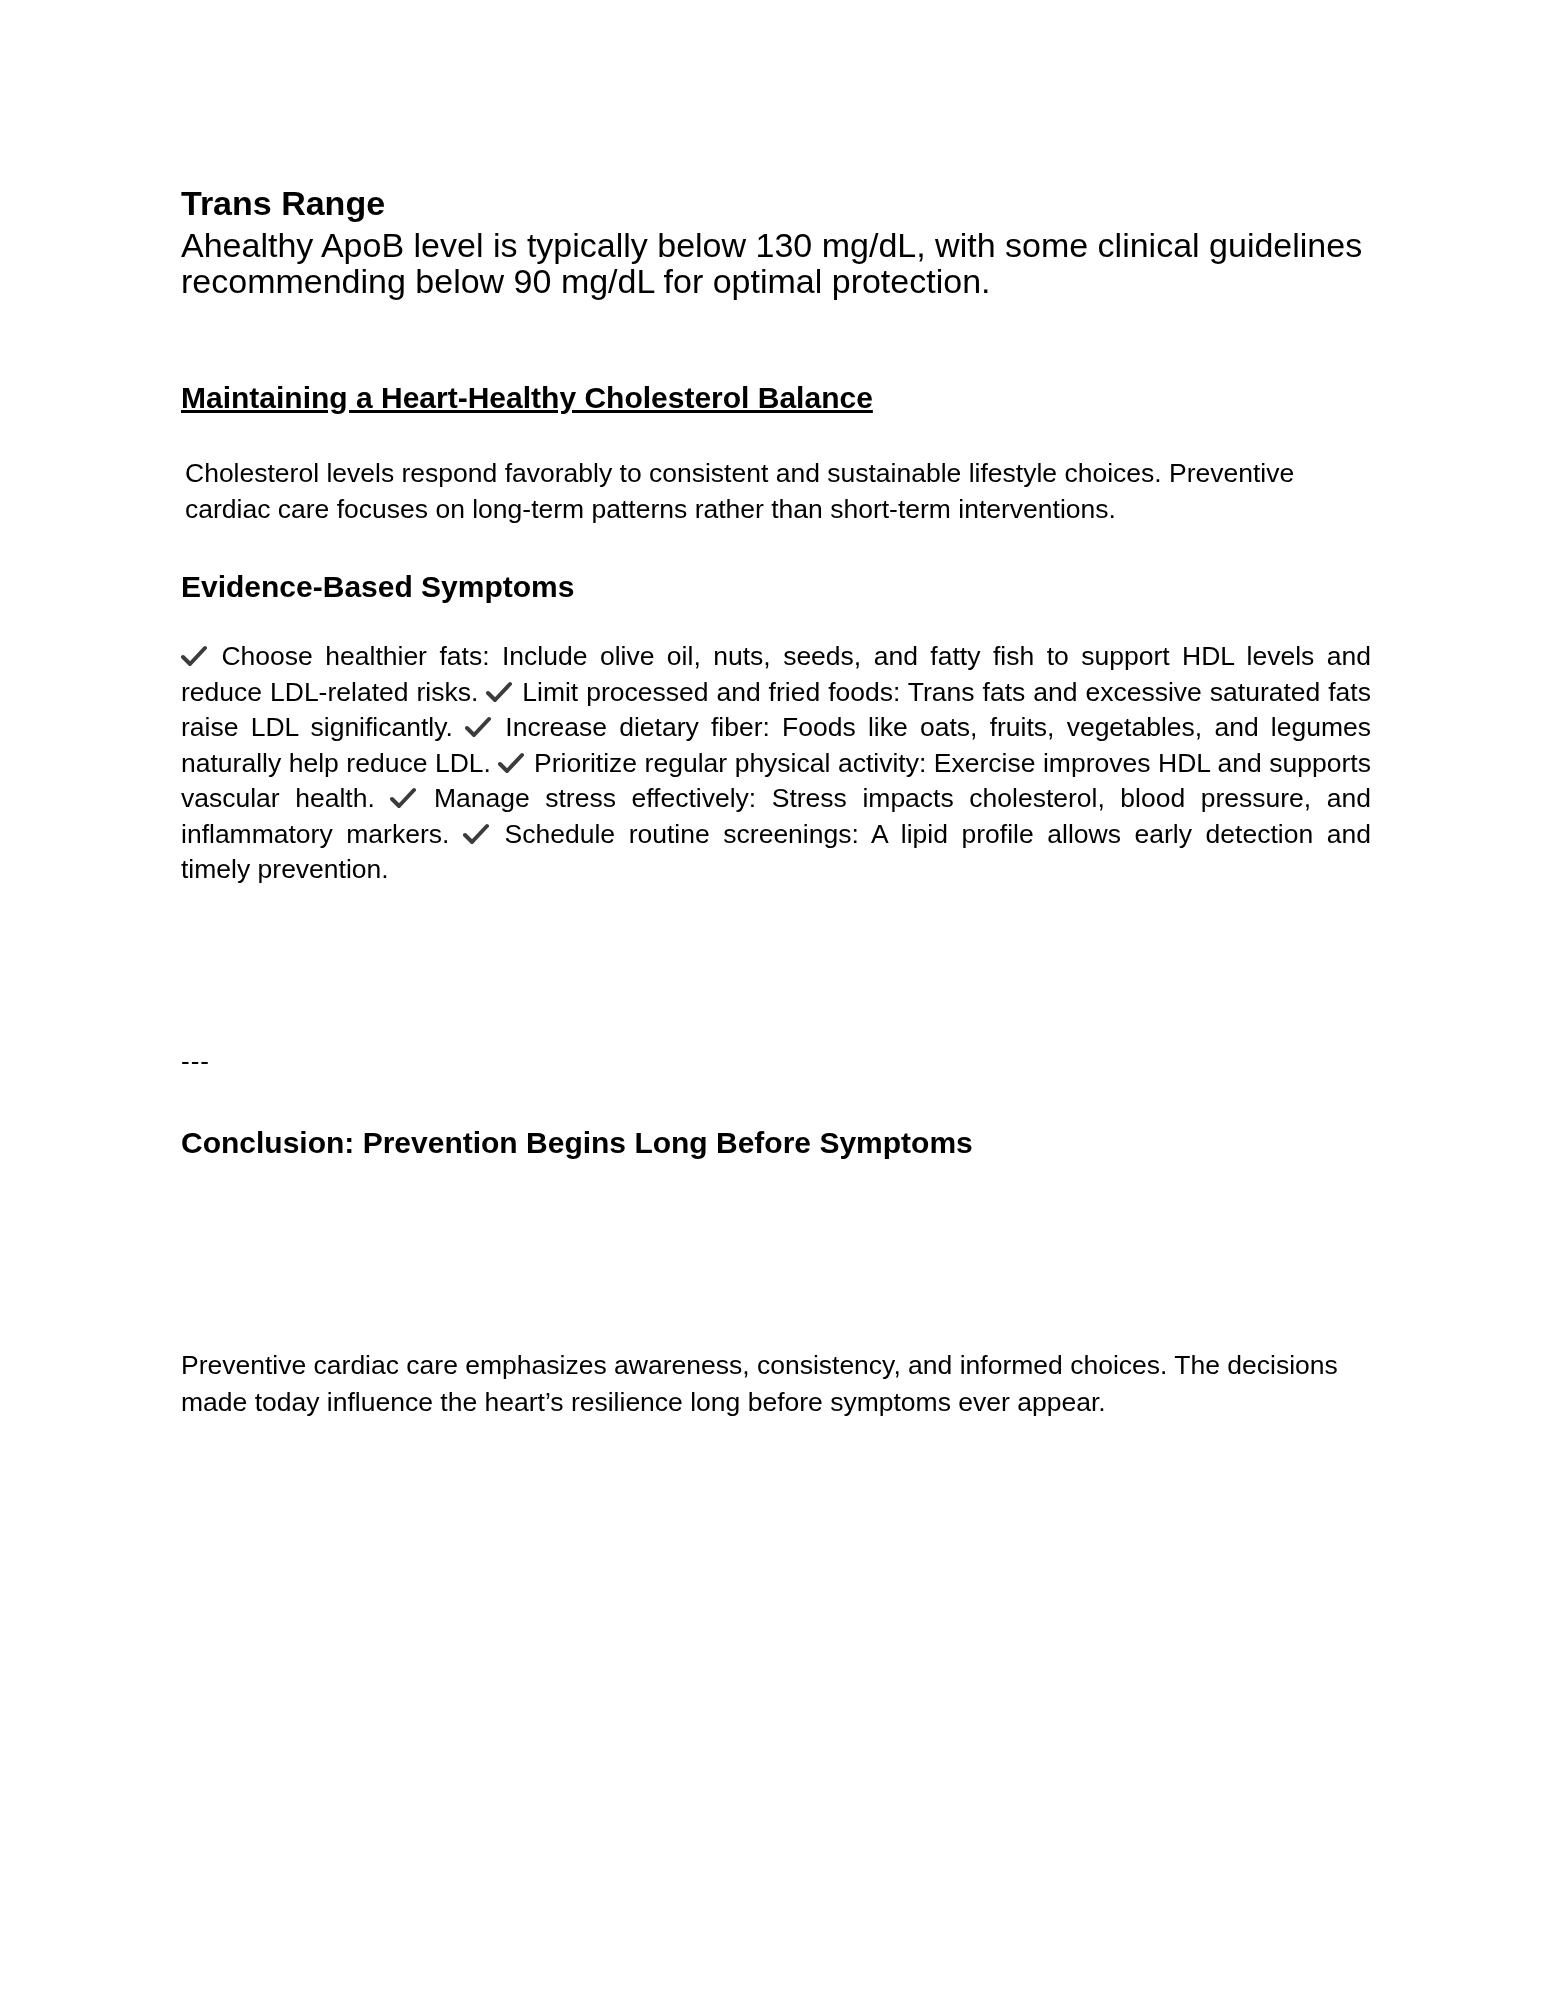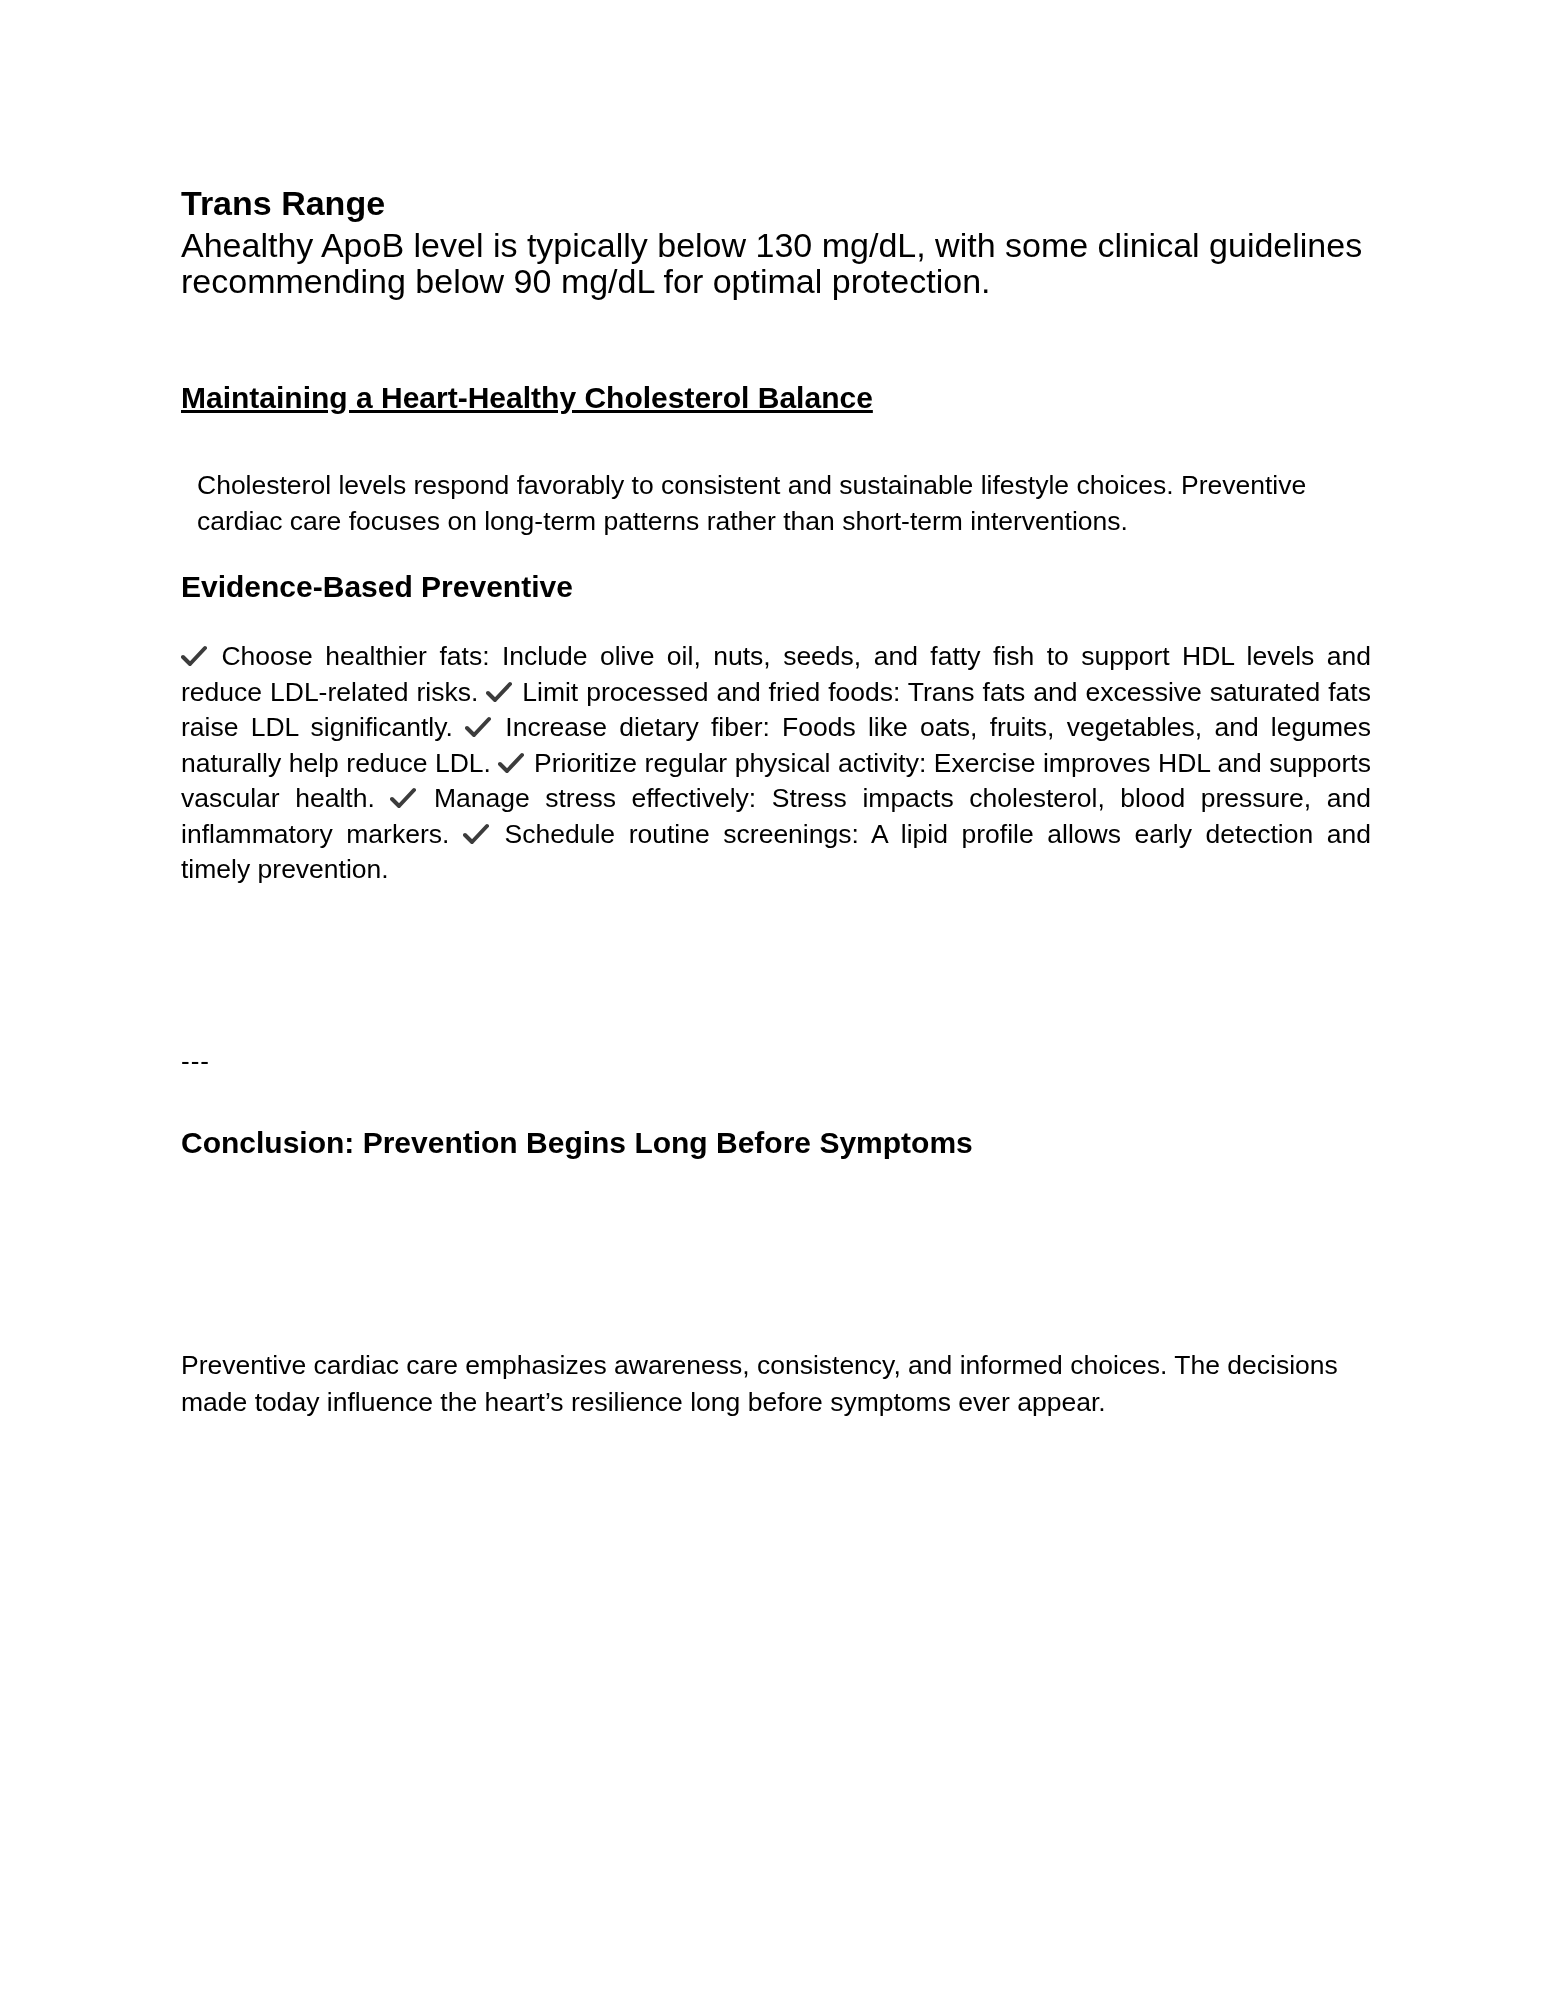--- a/index.html
+++ b/index.html
@@ -48,21 +48,21 @@
       font-weight: bold;
       line-height: 36px;
       white-space: nowrap;
     }
     .h-balance { top: 380px; text-decoration: underline; }
     .p-balance {
       position: absolute;
       top: 452px;
       left: 0;
       width: 1190px;
-      margin: 16px;
+      margin: 4px;
       font-size: 26.5px;
       line-height: 35.5px;
     }
     .h-evidence { top: 569px; }
     .p-practices {
       position: absolute;
       top: 639px;
       left: 0;
       width: 1190px;
       margin: 0;
@@ -111,21 +111,21 @@
 <body>
 
 <div class="page">
 
   <h2 class="h-normal">Trans Range</h2>
   <p class="p-normal">Ahealthy ApoB level is typically below 130 mg/dL, with some clinical guidelines recommending below 90 mg/dL for optimal protection.</p>
 
   <h3 class="h3 h-balance">Maintaining a Heart-Healthy Cholesterol Balance</h3>
   <p class="p-balance">Cholesterol levels respond favorably to consistent and sustainable lifestyle choices. Preventive cardiac care focuses on long-term patterns rather than short-term interventions.</p>
 
-  <h3 class="h3 h-evidence">Evidence-Based Preventive</h3>
+  <h3 class="h3 h-evidence">Evidence-Based Symptoms</h3>
   <p class="p-practices">
     <span><span class="check"><svg width="26" height="22" viewBox="0 0 26 22">
             <path d="M2 12 L9 19 L24 3" fill="none" stroke="#3c3c3c" stroke-width="4" stroke-linecap="round" stroke-linejoin="round"></path>
           </svg></span> <span>Choose healthier fats: Include olive oil, nuts, seeds, and fatty fish to support HDL levels and reduce LDL-related risks.</span></span>
     <span><span class="check"><svg width="26" height="22" viewBox="0 0 26 22">
             <path d="M2 12 L9 19 L24 3" fill="none" stroke="#3c3c3c" stroke-width="4" stroke-linecap="round" stroke-linejoin="round"></path>
           </svg></span> <span>Limit processed and fried foods: Trans fats and excessive saturated fats raise LDL significantly.</span></span>
     <span><span class="check"><svg width="26" height="22" viewBox="0 0 26 22">
             <path d="M2 12 L9 19 L24 3" fill="none" stroke="#3c3c3c" stroke-width="4" stroke-linecap="round" stroke-linejoin="round"></path>
           </svg></span> <span>Increase dietary fiber: Foods like oats, fruits, vegetables, and legumes naturally help reduce LDL.</span></span>

